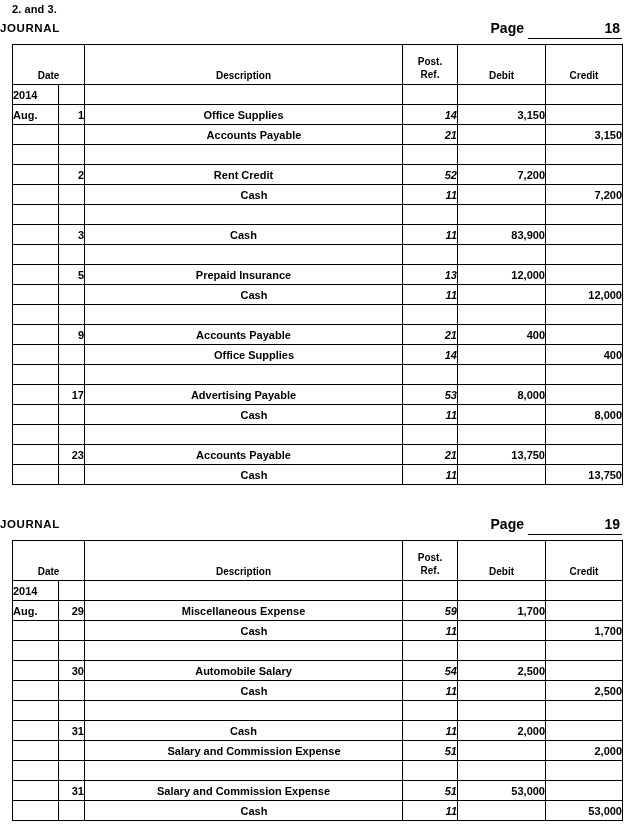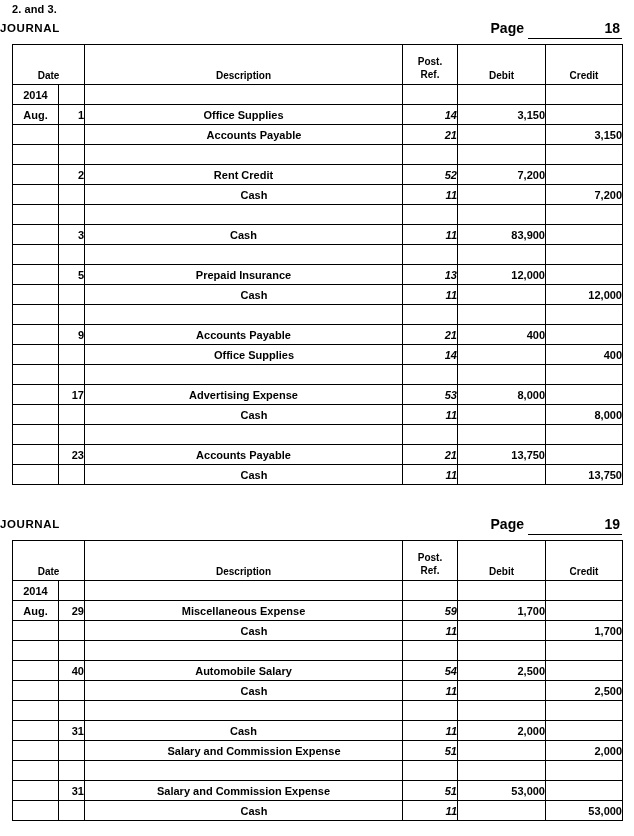--- a/index.html
+++ b/index.html
@@ -99,21 +99,21 @@
 
   
   col.c-month  { width: 46px; }
   col.c-day    { width: 26px; }
   col.c-desc   { width: 318px; }
   col.c-ref    { width: 55px; }
   col.c-debit  { width: 88px; }
   col.c-credit { width: 77px; }
 
   td.month {
-    text-align: center;
+    text-align: left;
     padding-left: 5px;
     vertical-align: middle;
   }
   td.day {
     text-align: right;
     padding-right: 3px;
     vertical-align: middle;
   }
   td.desc {
     text-align: center;
@@ -285,21 +285,21 @@
             <td class="month"></td>
             <td class="day"></td>
             <td class="desc"></td>
             <td class="ref"></td>
             <td class="amt"></td>
             <td class="amt"></td>
           </tr>
           <tr>
             <td class="month"></td>
             <td class="day">17</td>
-            <td class="desc">Advertising Expense</td>
+            <td class="desc">Advertising Payable</td>
             <td class="ref">53</td>
             <td class="amt">8,000</td>
             <td class="amt"></td>
           </tr>
           <tr>
             <td class="month"></td>
             <td class="day"></td>
             <td class="desc indent">Cash</td>
             <td class="ref">11</td>
             <td class="amt"></td>
@@ -389,21 +389,21 @@
           <tr class="blank">
             <td class="month"></td>
             <td class="day"></td>
             <td class="desc"></td>
             <td class="ref"></td>
             <td class="amt"></td>
             <td class="amt"></td>
           </tr>
           <tr>
             <td class="month"></td>
-            <td class="day">40</td>
+            <td class="day">30</td>
             <td class="desc">Automobile Salary</td>
             <td class="ref">54</td>
             <td class="amt">2,500</td>
             <td class="amt"></td>
           </tr>
           <tr>
             <td class="month"></td>
             <td class="day"></td>
             <td class="desc indent">Cash</td>
             <td class="ref">11</td>

